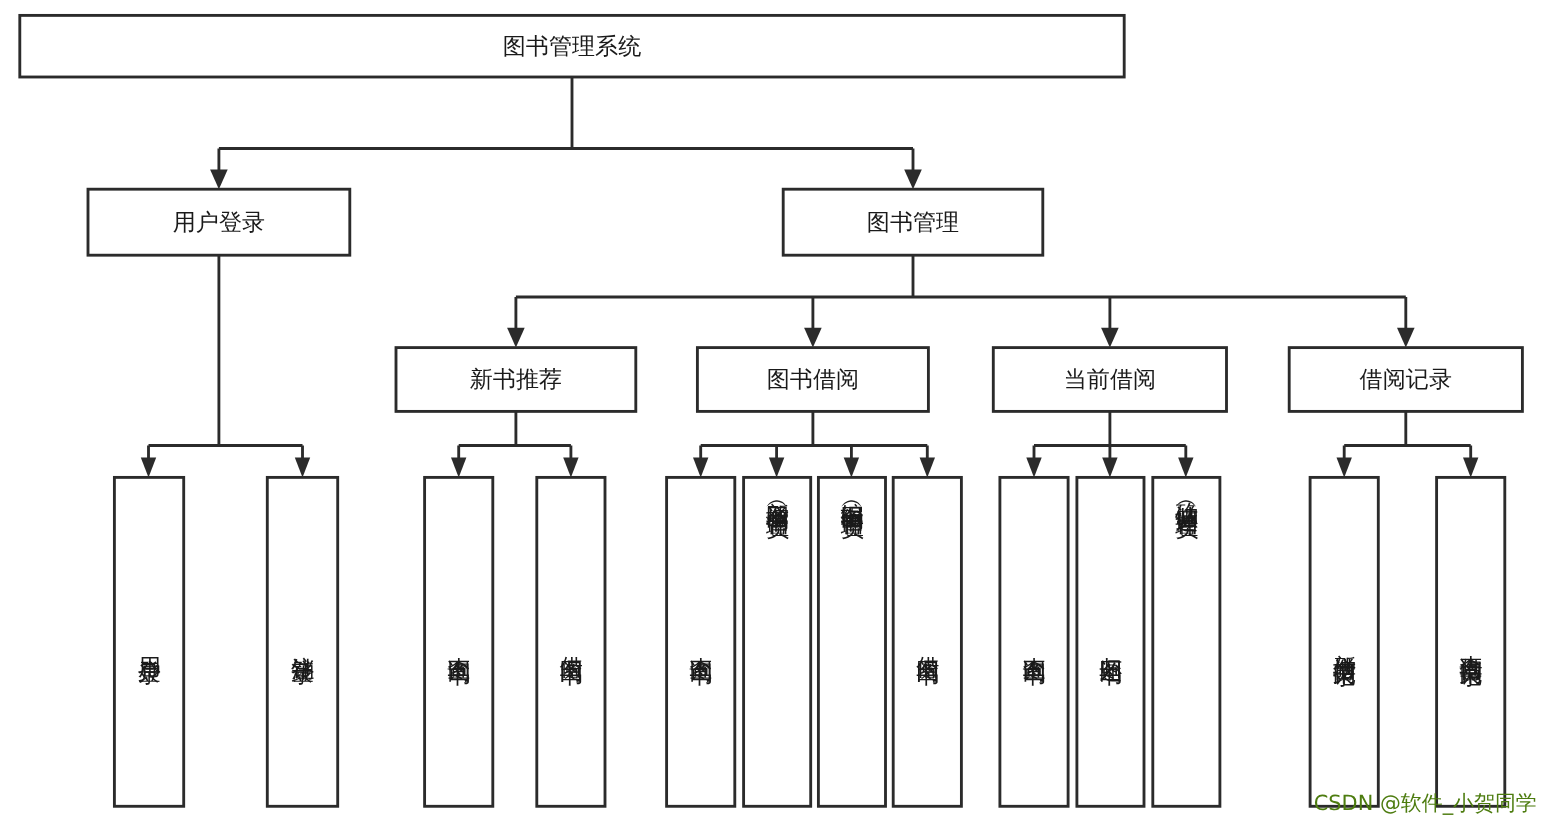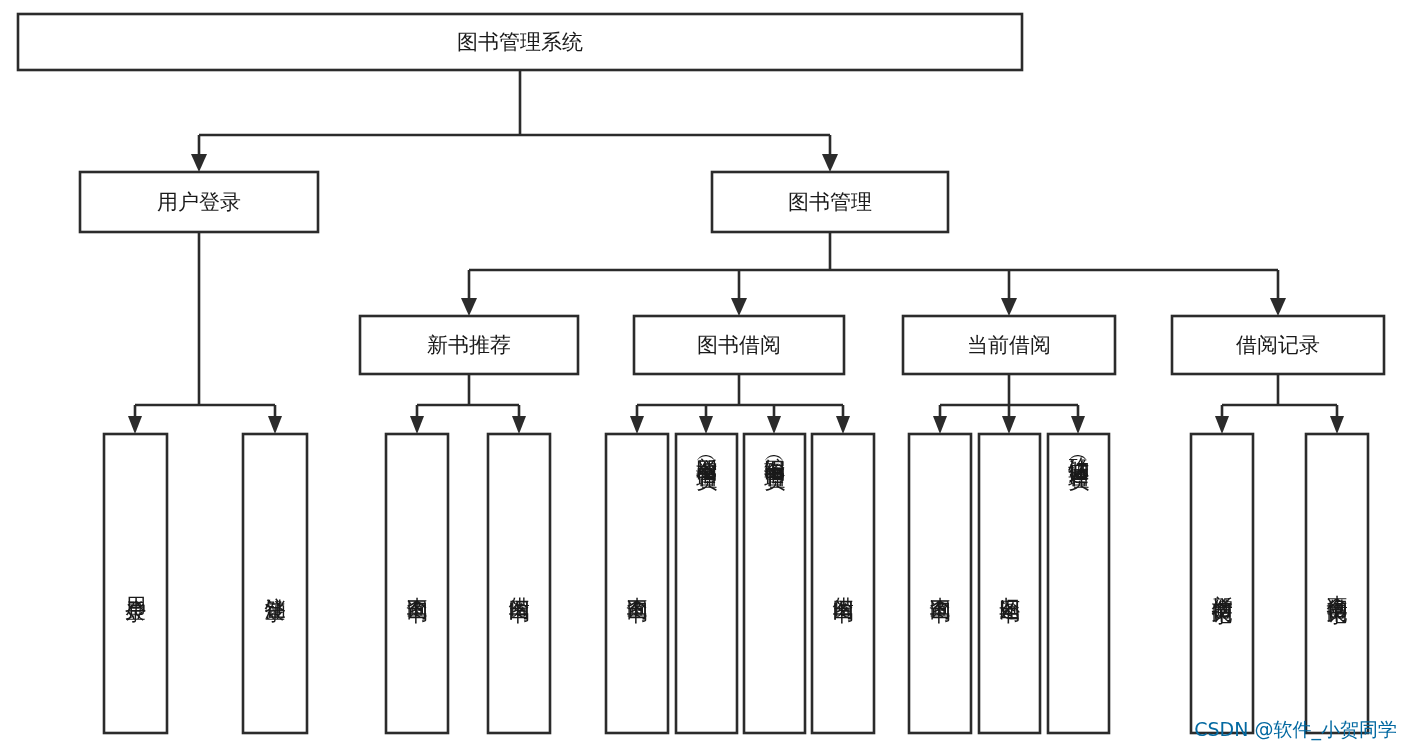--- a/index.html
+++ b/index.html
@@ -66,21 +66,21 @@
   }
   .node-label-v.align-top {
     justify-content: flex-start;
   }
   .watermark {
     position: absolute;
     right: 8px;
     bottom: 4px;
     font-family: "DejaVu Sans", "Liberation Sans", sans-serif;
     font-size: 19px;
-    color: #0369a1;
+    color: #4d7c0f;
     white-space: nowrap;
   }
 </style>
 </head>
 <body>
 
 <div id="diagram-root">
 
   <svg id="diagram-svg" viewBox="0 0 1405 747">
 

